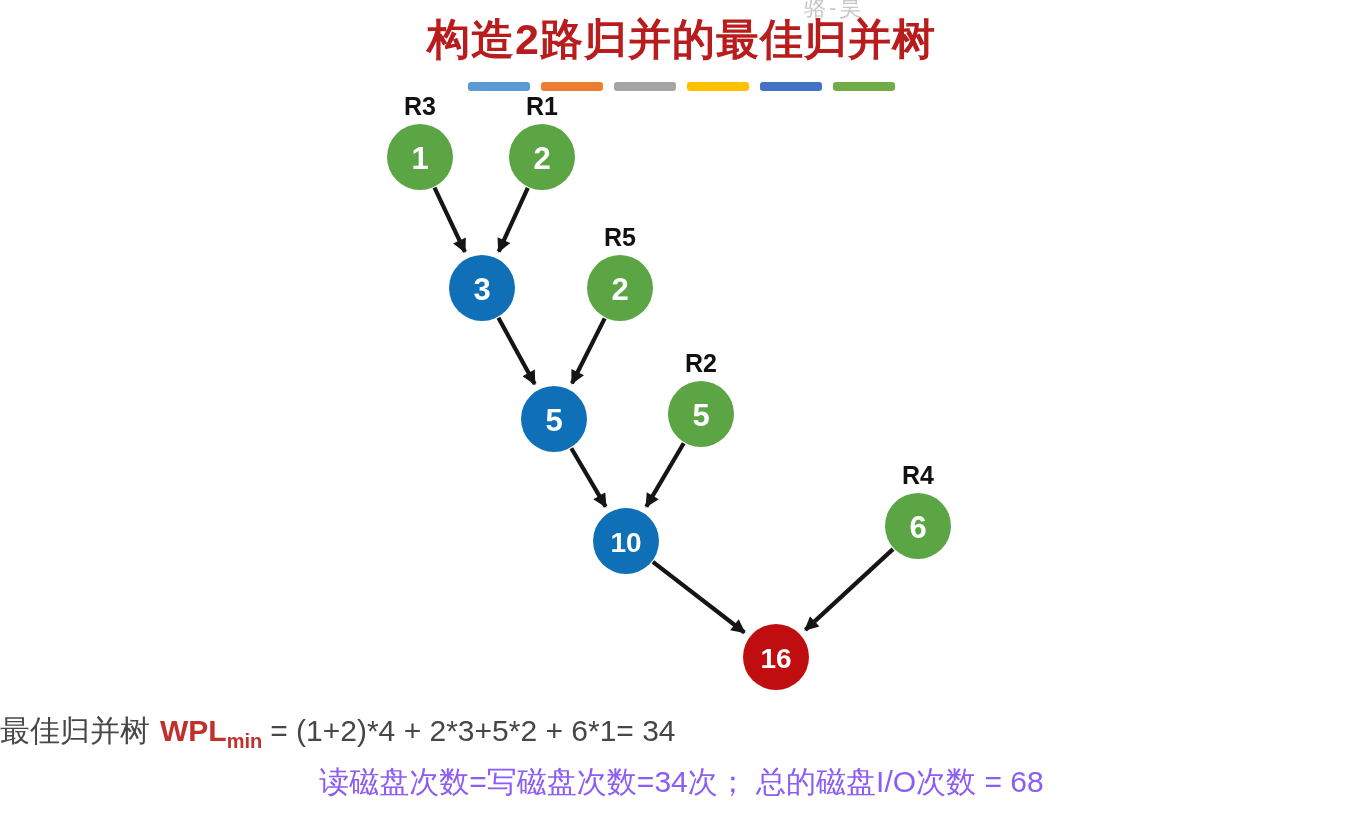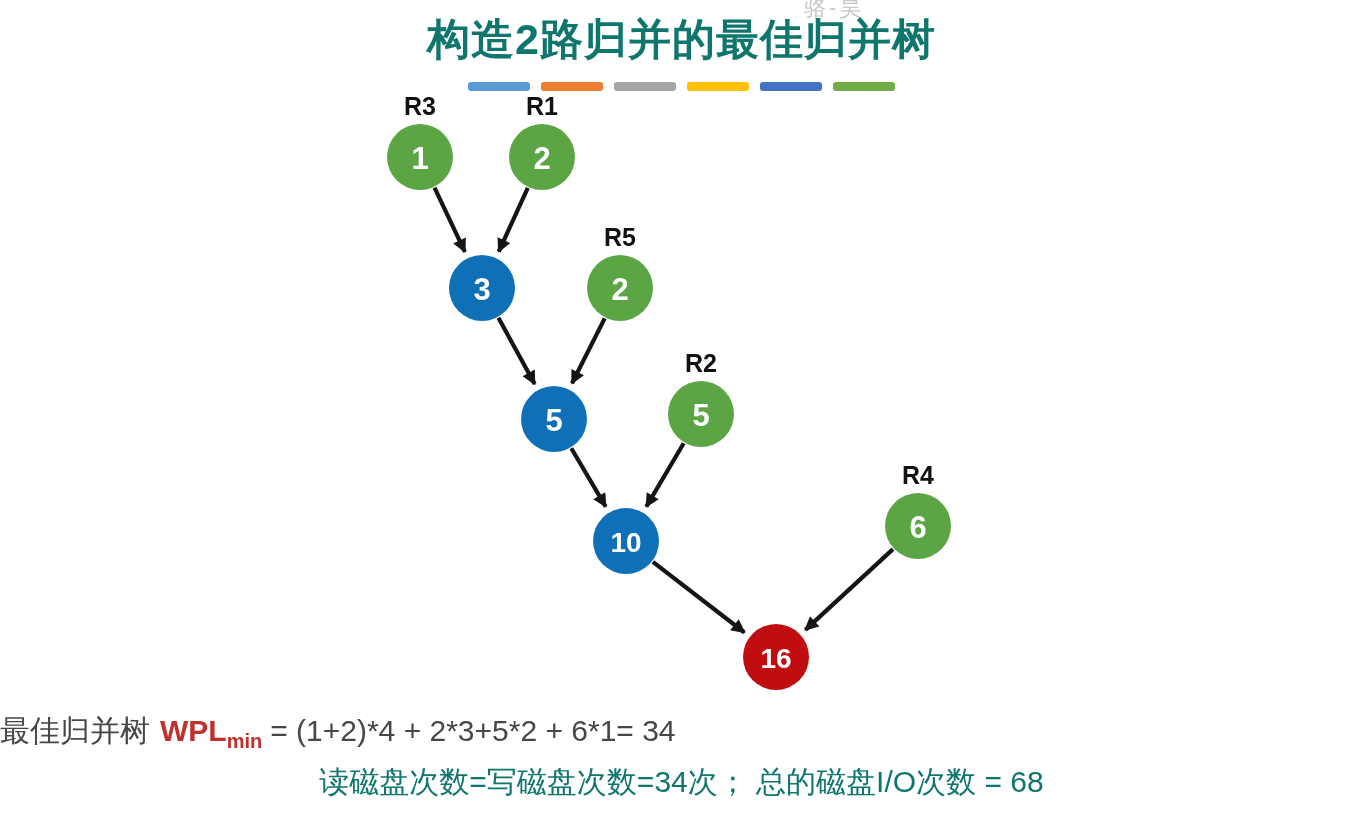--- a/index.html
+++ b/index.html
@@ -24,29 +24,29 @@
   .f1{
     position:absolute;top:711px;left:0;width:100%;text-align:left;
     font-size:30px;color:#474747;
   }
   .f1 .prefix{margin-right:10px;}
   .f1 .wpl{font-weight:bold;}
   .f1 .wpl sub{font-size:20px;vertical-align:-7px;letter-spacing:0;}
   .f1 .equation{margin-left:8px;}
   .f2{
     position:absolute;top:762px;left:0;width:100%;text-align:center;
-    font-size:30px;color:#0f766e;
+    font-size:30px;color:#8b5cf6;
   }
 </style>
 </head>
 <body>
 
 <div class="watermark">骆-昊</div>
 
-<h1 class="title" style="color: #0f766e;">构造2路归并的最佳归并树</h1>
+<h1 class="title" style="color: #b91c1c;">构造2路归并的最佳归并树</h1>
 
 <div class="bars" id="bars">
     <div class="bar" style="background: rgb(91, 155, 213);"></div>
     <div class="bar" style="background: rgb(237, 125, 49);"></div>
     <div class="bar" style="background: rgb(165, 165, 165);"></div>
     <div class="bar" style="background: rgb(255, 192, 0);"></div>
     <div class="bar" style="background: rgb(68, 114, 196);"></div>
     <div class="bar" style="background: rgb(112, 173, 71);"></div>
   </div>
 

